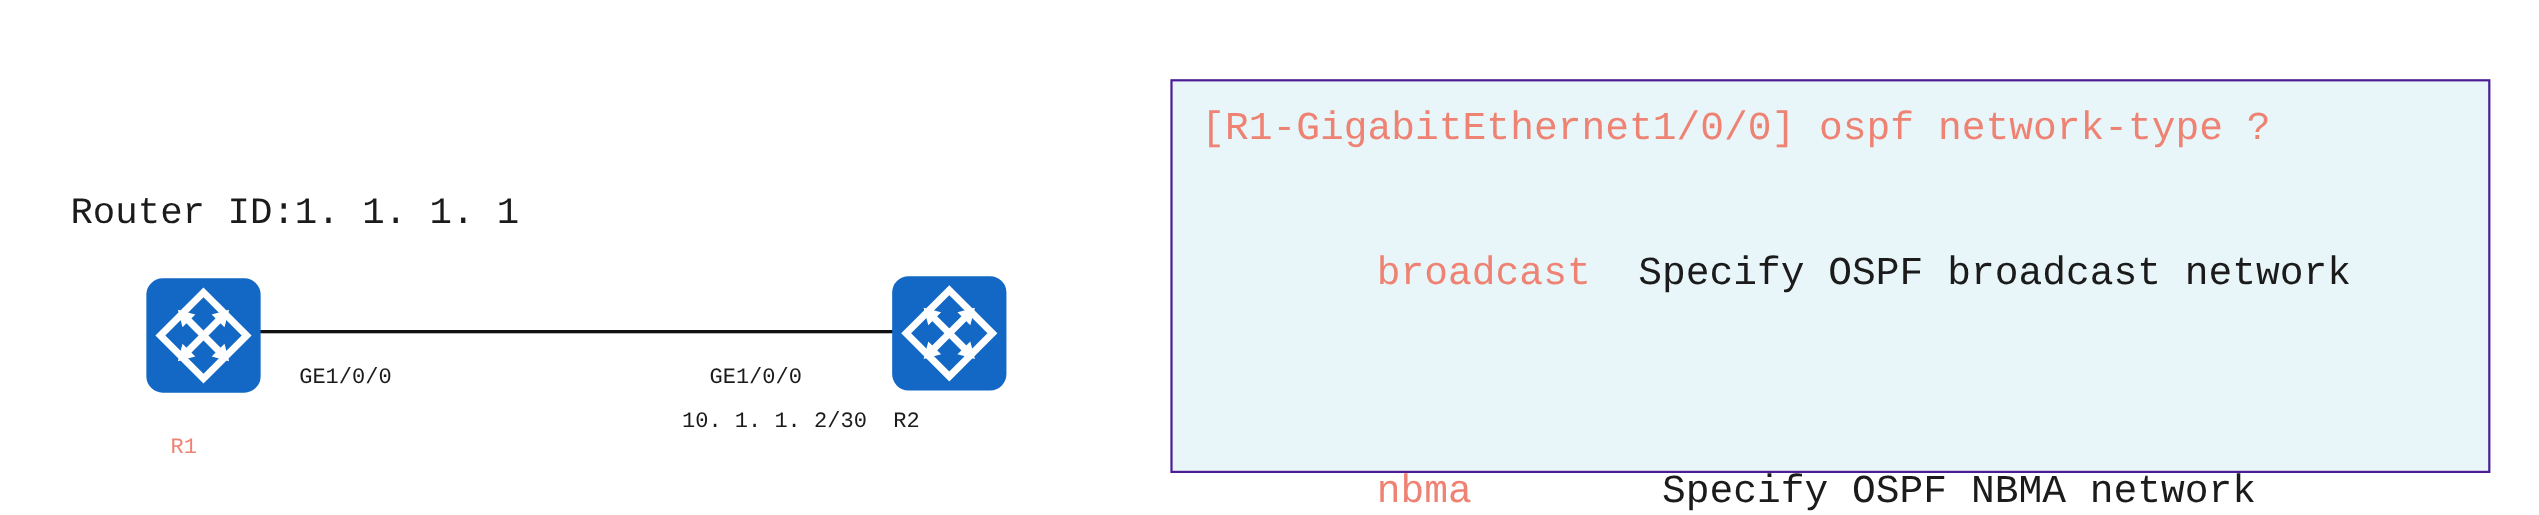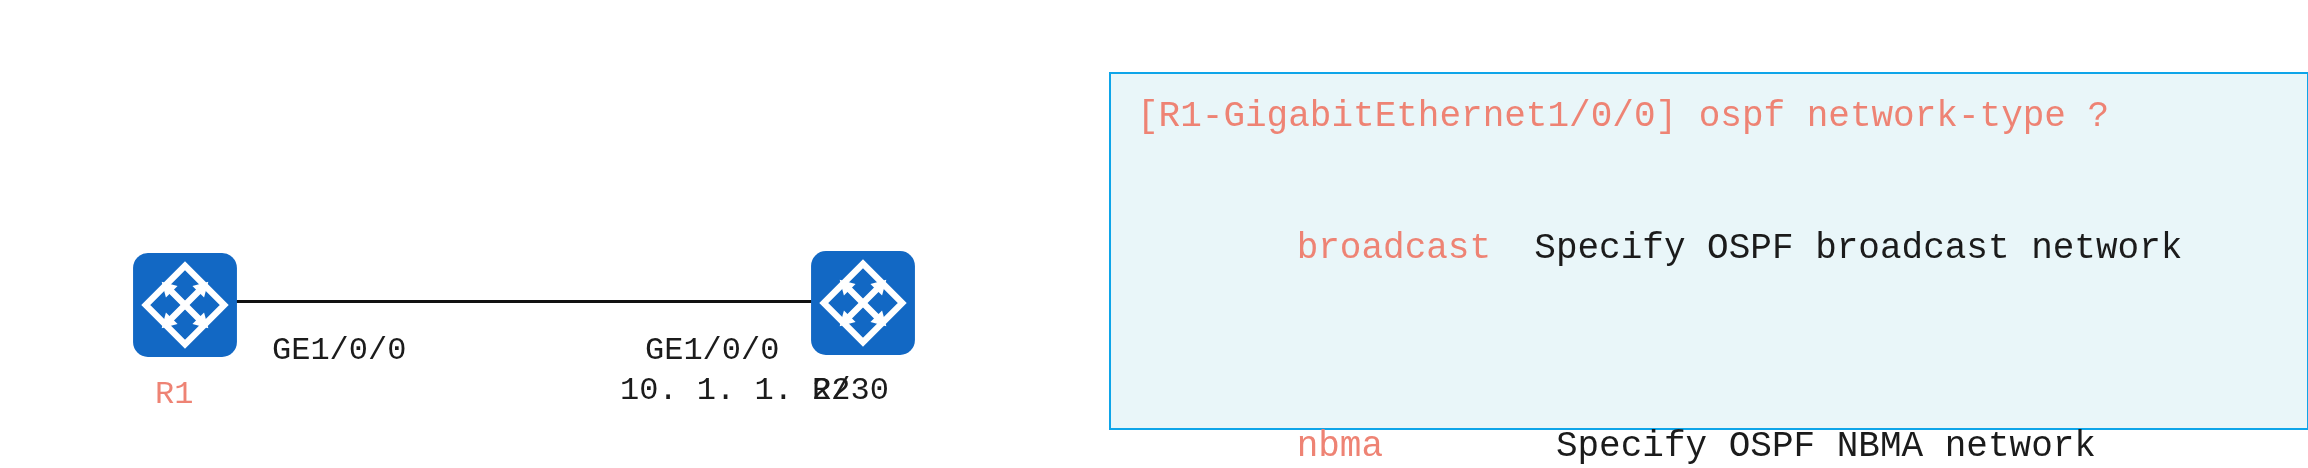--- a/index.html
+++ b/index.html
@@ -9,27 +9,27 @@
     height: 468px;
     background: #ffffff;
     overflow: hidden;
     font-family: "Liberation Mono", monospace;
     color: #1b1b1b;
   }
 
   
   .lbl {
     position: absolute;
-    font-size: 32px;
+    font-size: 20px;
     line-height: 1.2;
     white-space: pre;
     color: #1b1b1b;
   }
   .lbl.big { font-size: 34px; }
-  .salmon { color: #ee8374; }
+  .salmon { color: #ee8374; margin-top: 20px; }
 
   .router {
     position: absolute;
     width: 106px;
     height: 106px;
     z-index: 2;
   }
   .router svg { width: 100%; height: 100%; display: block; }
 
   .link-line {
@@ -44,41 +44,41 @@
 
   
   .console {
     position: absolute;
     left: 1064px;
     top: 72px;
     width: 1200px;
     height: 358px;
     box-sizing: border-box;
     background: #e9f6f9;
-    border: 2px solid #0ea5e9;
+    border: 2px solid #4c1d95;
     padding: 10px 0 0 26px;
     z-index: 0;
-    margin-left: 45px;
   }
   .console-line {
     white-space: pre;
     font-size: 36px;
     line-height: 66px;
     color: #1b1b1b;
   }
   .console-prompt { color: #ee8374; }
   .console-option { padding-left: 30px; }
   .kw { color: #ee8374; }
   .gap, .desc { color: #1b1b1b; }
 </style>
 </head>
 <body>
 
 <div class="stage">
 
+  <div class="lbl big" style="left:64px; top:175px;">Router ID:1. 1. 1. 1</div>
 
 
   <div class="link-line"></div>
 
   <div class="router" style="left:132px; top:252px;">
     <svg viewBox="0 0 100 100">
       <rect x="1" y="1" width="98" height="98" rx="14" fill="#1268c4"></rect>
       <path d="M50 13 L87 50 L50 87 L13 50 Z" fill="none" stroke="#ffffff" stroke-width="6"></path>
       <g stroke="#ffffff" stroke-width="6" stroke-linecap="round">
         <line x1="37" y1="37" x2="63" y2="63"></line>

